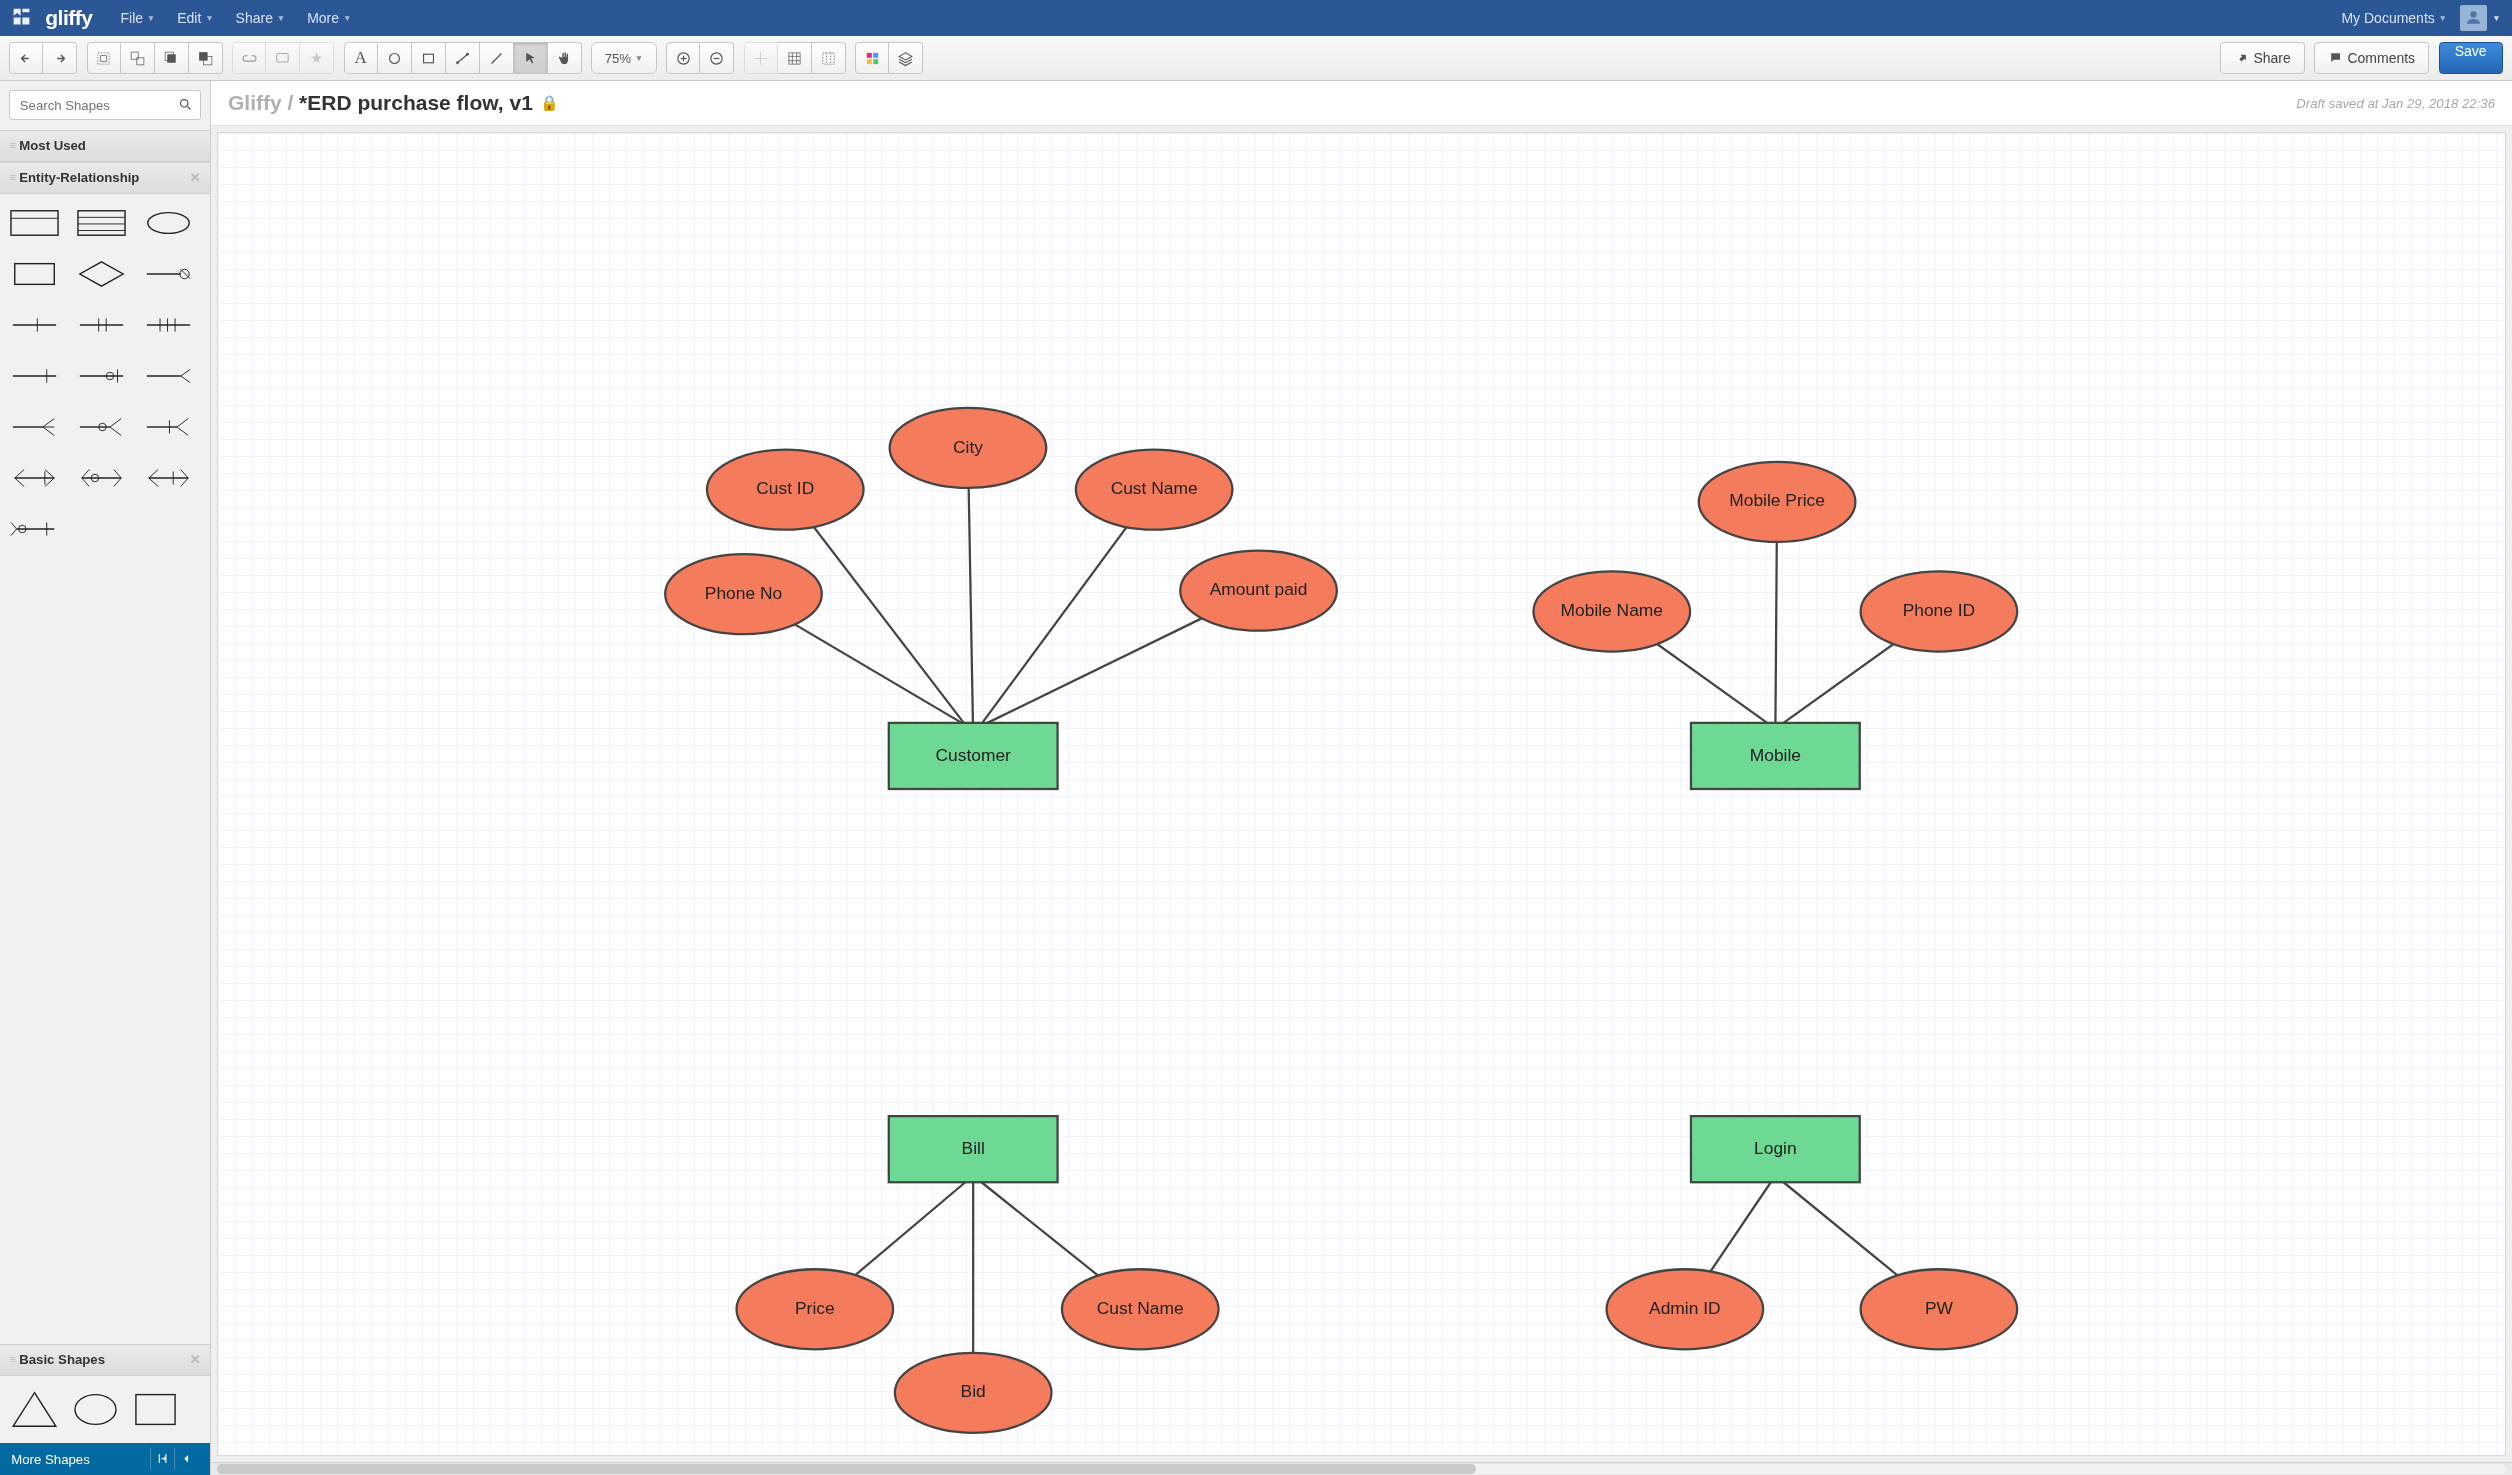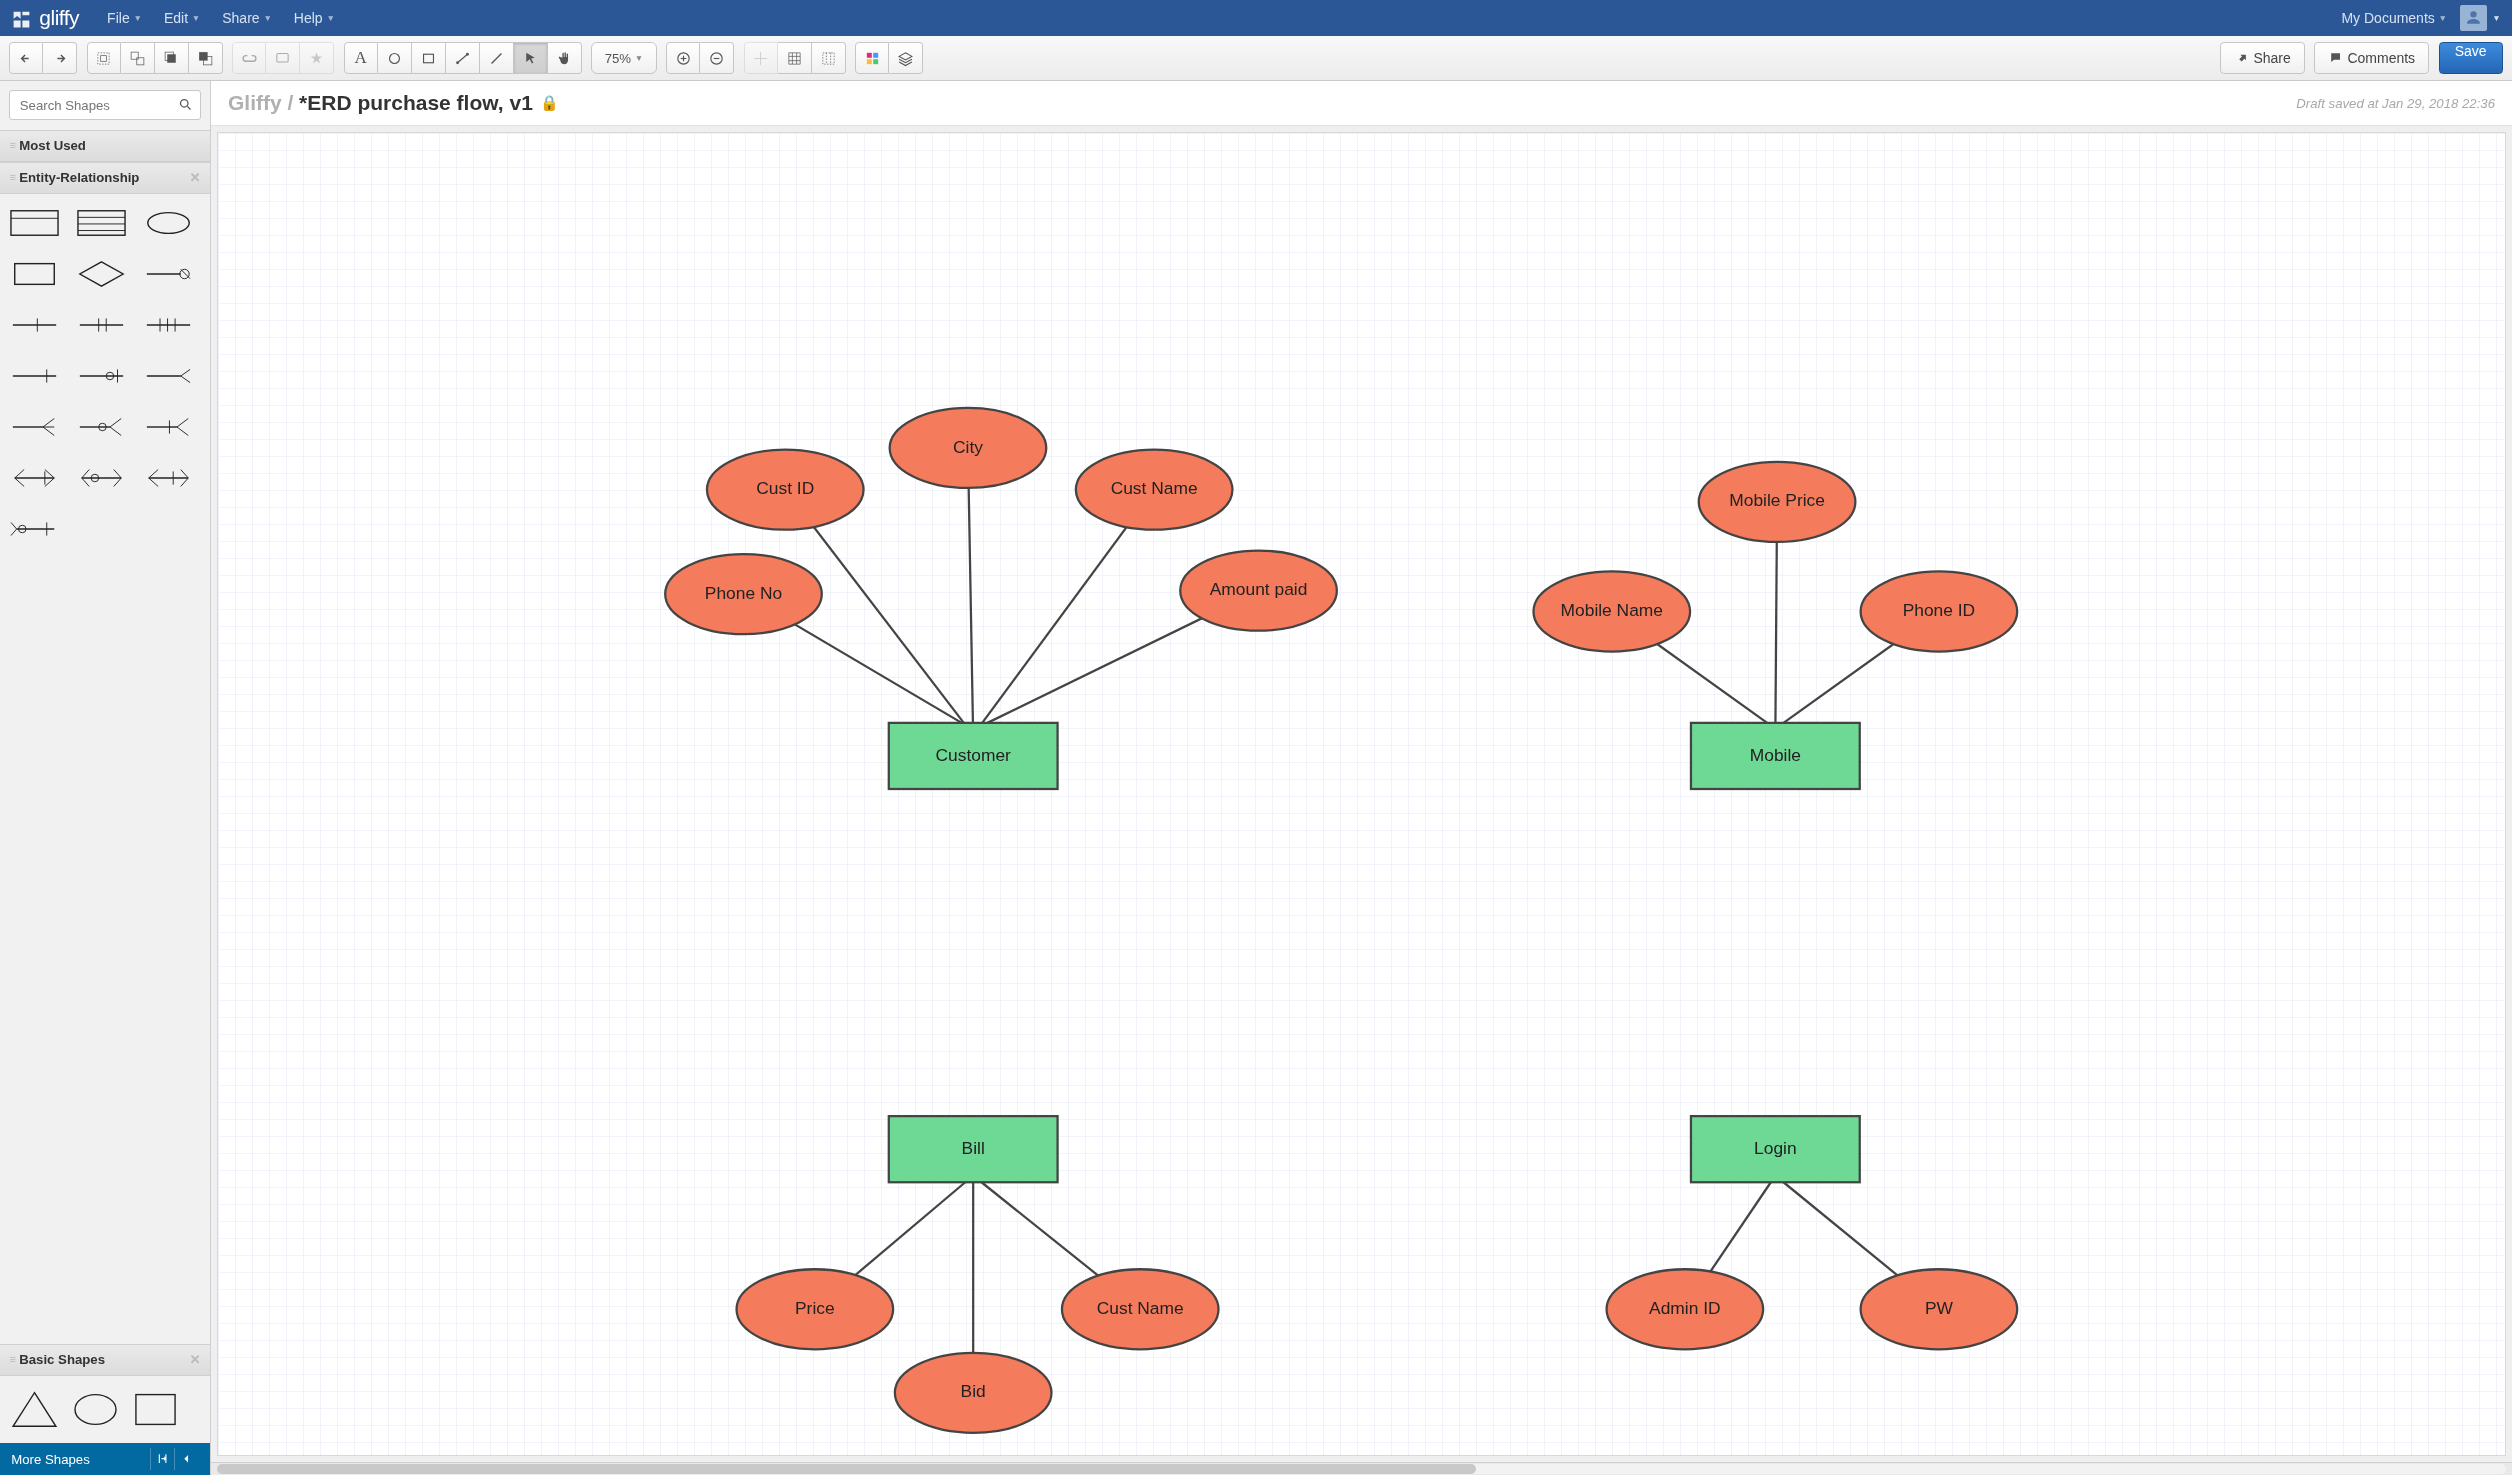--- a/index.html
+++ b/index.html
@@ -1,21 +1,21 @@
 <!DOCTYPE html>
 <html><head>
 <meta charset="utf-8">
 <style>
 * { box-sizing: border-box; margin: 0; padding: 0; }
 html, body { width: 100%; height: 100%; font-family: "Helvetica Neue", Arial, sans-serif; font-size: 13.2px; color: #333; overflow: hidden; }
 body { background: #e5e5e5; display: flex; flex-direction: column; }
 
 
 .menubar { background: #2b5797; color: #fff; display: flex; align-items: center; height: 36px; padding: 0 11.3px; }
-.logo { font-size: 21px; font-weight: 400; letter-spacing: -0.5px; display: flex; align-items: flex-end; gap: 7px; margin-right: 28px; }
+.logo { font-size: 21px; font-weight: 700; letter-spacing: -0.5px; display: flex; align-items: flex-start; gap: 13px; margin-right: 28px; }
 .logo svg { width: 21px; height: 21px; }
 .menus { display: flex; gap: 22px; }
 .menu-item { color: #d6e2f3; font-size: 14px; cursor: pointer; display: flex; align-items: center; gap: 3.8px; }
 .menu-caret { font-size: 8.5px; opacity: .7; }
 .menubar-spacer { flex: 1; }
 .mydocs { color: #d6e2f3; font-size: 14px; display: flex; align-items: center; gap: 3.8px; cursor: pointer; }
 .avatar { width: 26.4px; height: 26.4px; background: #97b3d6; margin-left: 13.2px; display: flex; align-items: center; justify-content: center; border-radius: 1.9px; }
 .avatar svg { width: 19px; height: 19px; fill: #4d74a8; }
 .avatar-caret { color: #d6e2f3; font-size: 8.5px; margin-left: 5.7px; }
 
@@ -94,21 +94,21 @@
       </div>
     <div class="menu-item">
         <span>Edit</span>
         <span class="menu-caret">▼</span>
       </div>
     <div class="menu-item">
         <span>Share</span>
         <span class="menu-caret">▼</span>
       </div>
     <div class="menu-item">
-        <span>Help</span>
+        <span>More</span>
         <span class="menu-caret">▼</span>
       </div>
   </div>
   <div class="menubar-spacer"></div>
   <div class="mydocs">
       <span>My Documents</span>
       <span class="menu-caret">▼</span>
     </div>
   <div class="avatar">
     <svg viewBox="0 0 24 24">

